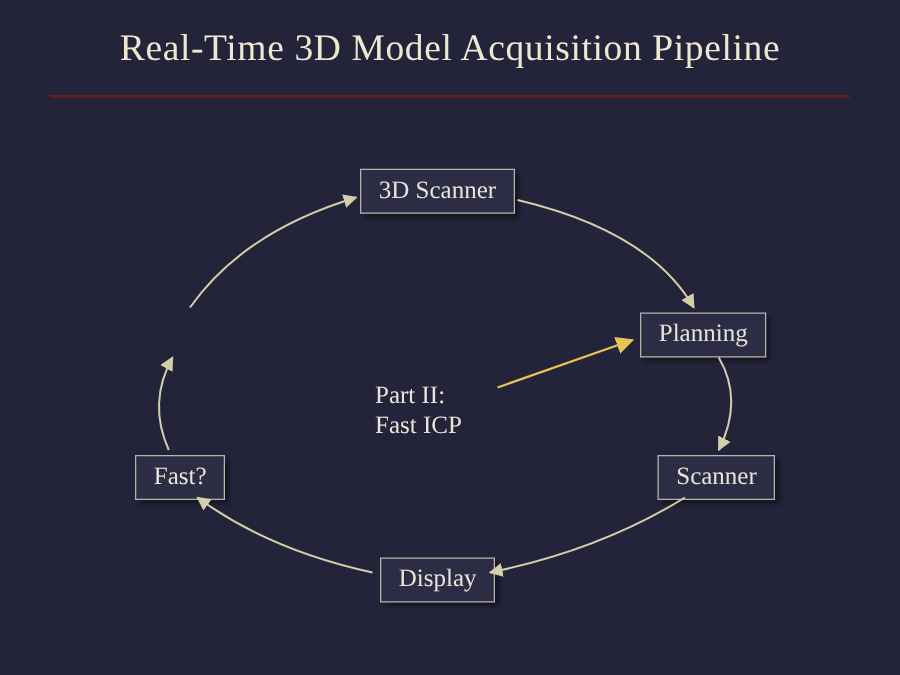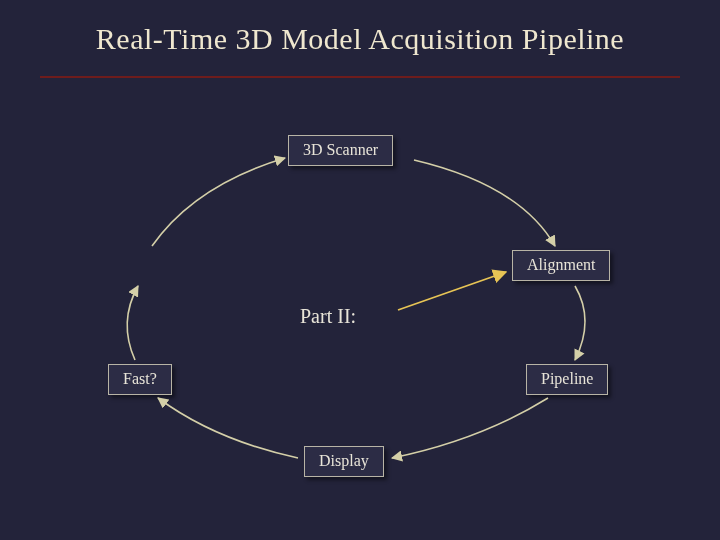--- a/index.html
+++ b/index.html
@@ -33,21 +33,21 @@
     left: 40px;
     width: 640px;
     height: 0;
     border-top: 2px solid #6e1c1c;
   }
   .box {
     position: absolute;
     background: #2c2c45;
     border: 1px solid #b8b4a6;
     padding: 5px 14px 6px 14px;
-    font-size: 16px;
+    font-size: 20px;
     color: #e8e4d8;
     line-height: 1.15;
     box-shadow: 3px 3px 4px rgba(0,0,0,0.45);
     text-align: center;
     white-space: nowrap;
   }
   #b-scanner   { left: 288px; top: 135px; }
   #b-planning  { left:  76px; top: 250px; }
   #b-alignment { left: 512px; top: 250px; }
   #b-done      { left: 108px; top: 364px; }
@@ -75,27 +75,28 @@
 </style>
 </head>
 <body>
 
 <div class="slide">
 
   <div class="title">Real-Time 3D Model Acquisition Pipeline</div>
   <div class="hr"></div>
 
   <div id="b-scanner" class="box">3D Scanner</div>
-  <div id="b-alignment" class="box">Alignment</div>
+  <div id="b-alignment" class="box">Planning</div>
   <div id="b-done" class="box">Fast?</div>
-  <div id="b-merging" class="box">Pipeline</div>
+  <div id="b-merging" class="box">Scanner</div>
   <div id="b-display" class="box">Display</div>
 
   <div class="center-label">
     <span>Part II:</span>
+    <span class="l2">Fast ICP</span>
   </div>
 
   <svg class="arrows" viewBox="0 0 720 540">
     <defs>
       <marker id="ah" viewBox="0 0 10 10" refX="9" refY="5" markerWidth="7" markerHeight="7" orient="auto-start-reverse">
         <path d="M 0 0 L 10 5 L 0 10 z" fill="#d4cfa8"></path>
       </marker>
       <marker id="ahy" viewBox="0 0 10 10" refX="9" refY="5" markerWidth="8" markerHeight="8" orient="auto-start-reverse">
         <path d="M 0 0 L 10 5 L 0 10 z" fill="#e7c455"></path>
       </marker>

